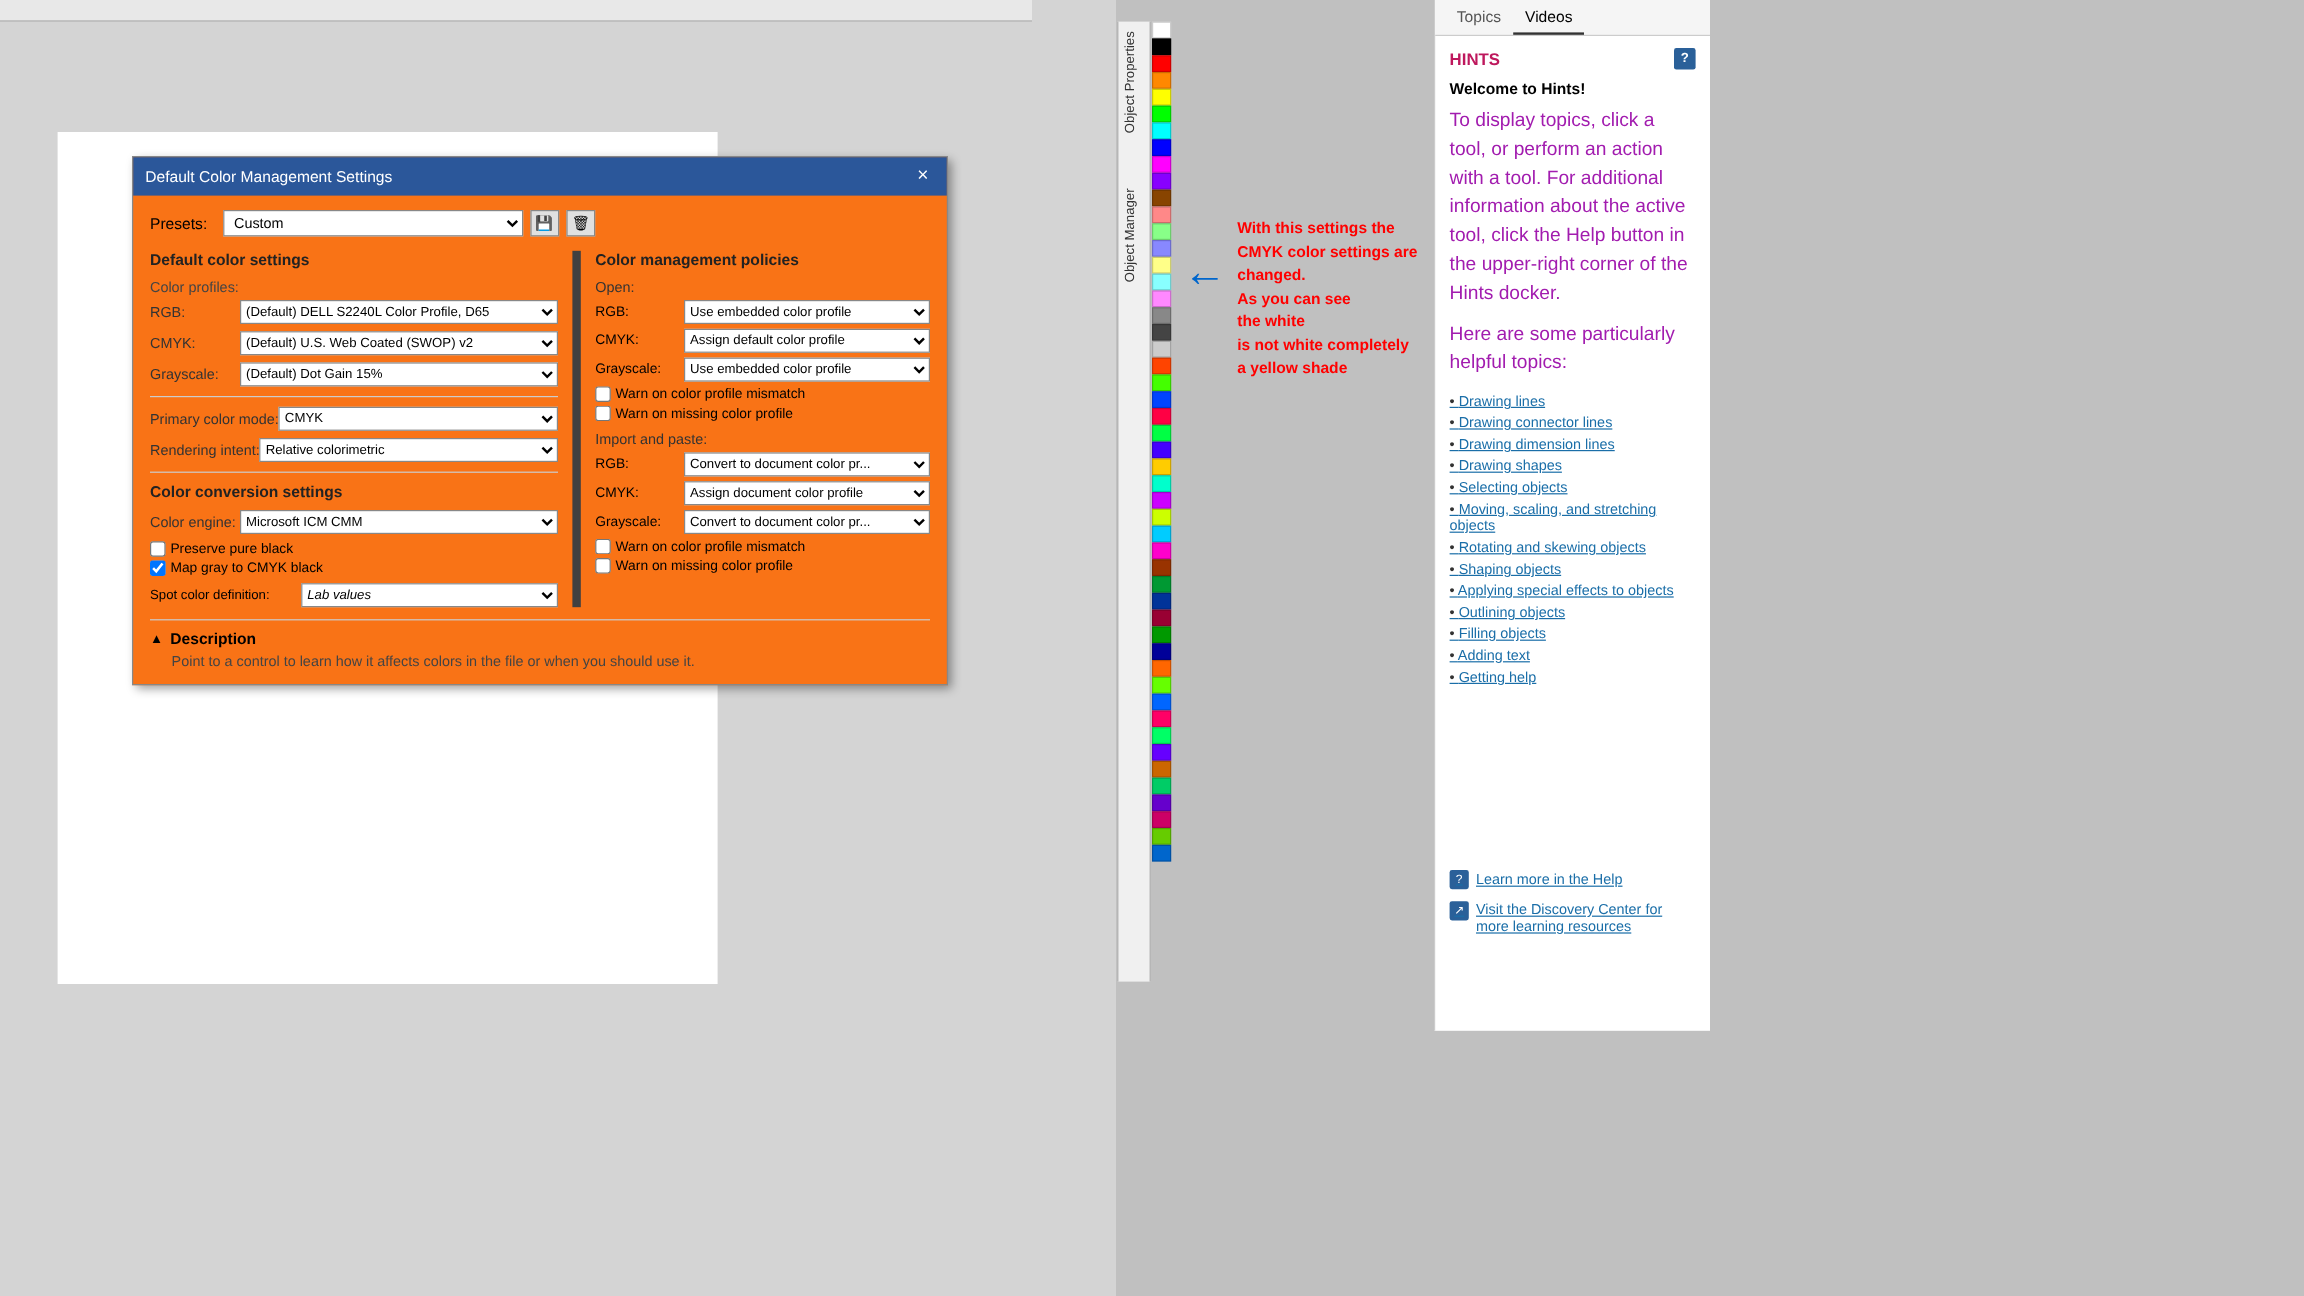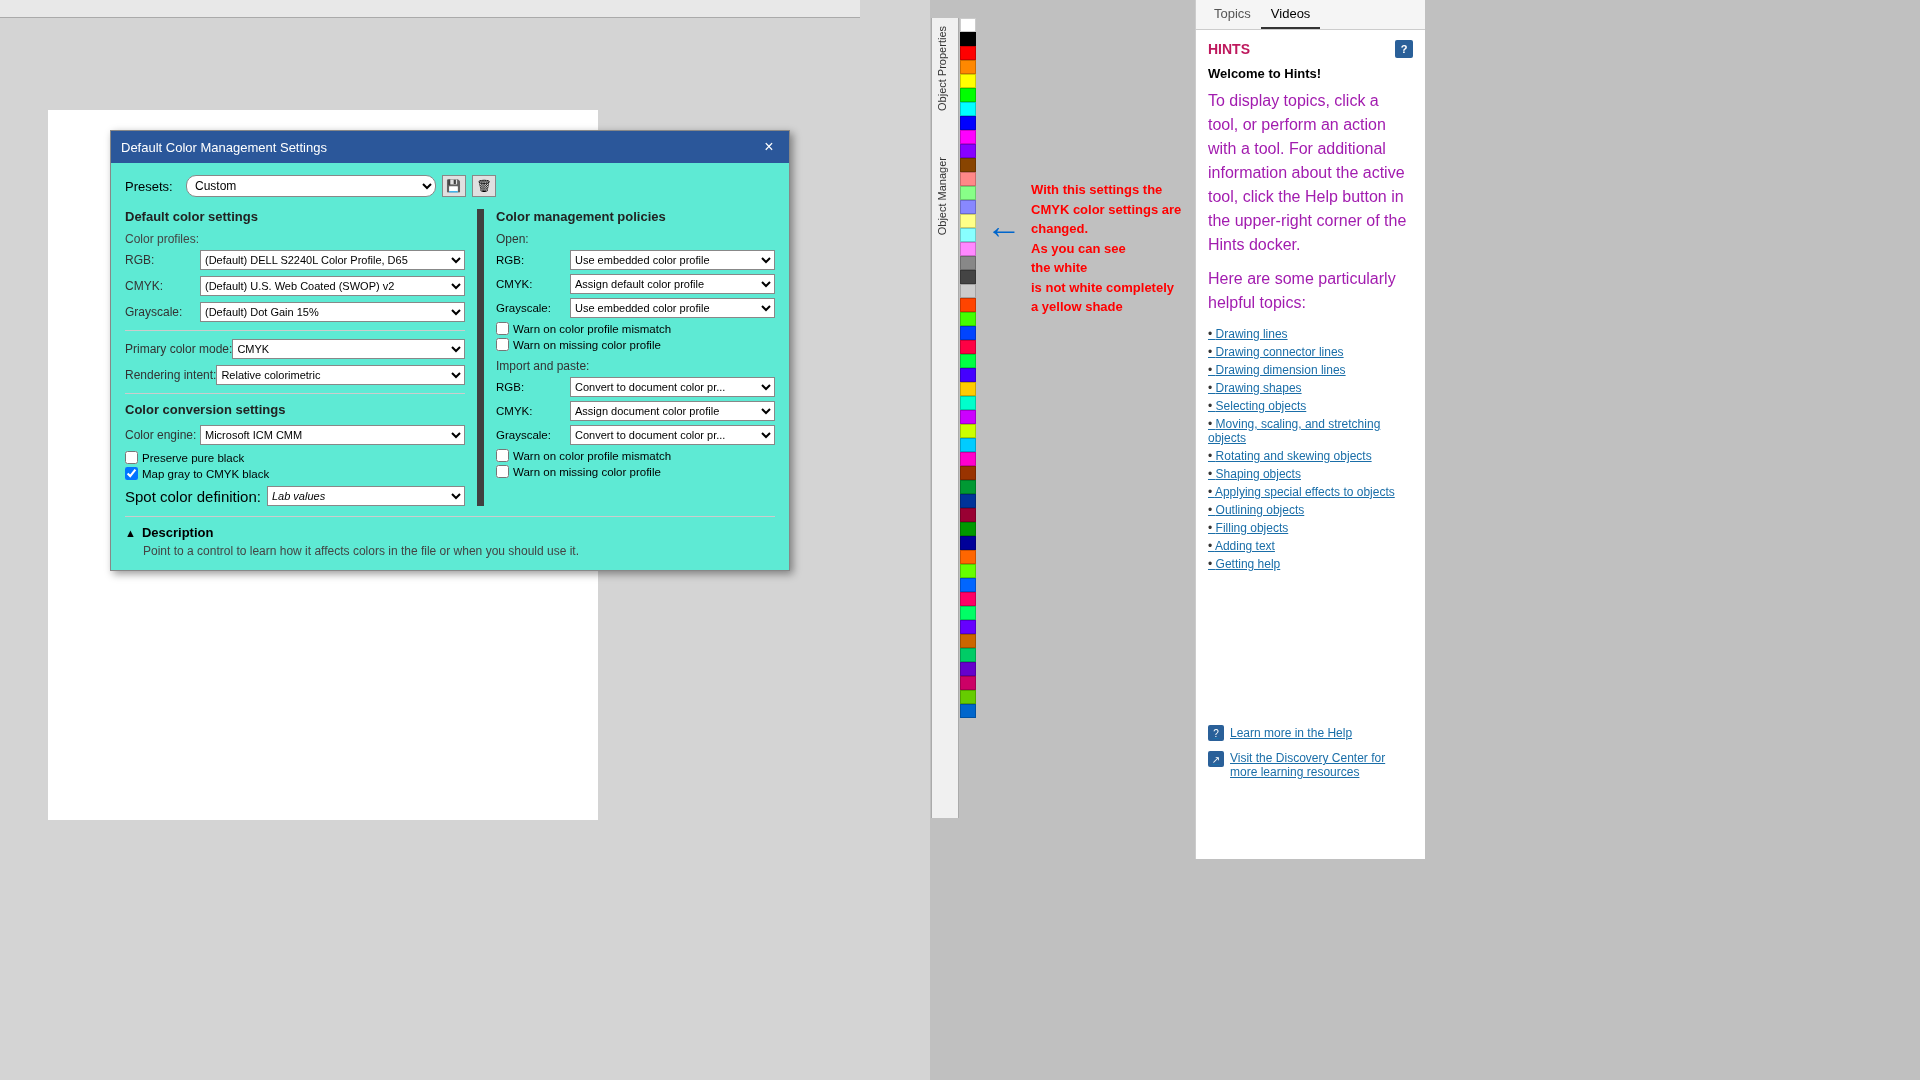--- a/index.html
+++ b/index.html
@@ -222,21 +222,21 @@
       top: 100px; left: 100px;
       width: 695px;
       height: 590px;
     }
 
     
     .dialog {
       position: absolute;
       top: 30px; left: 10px;
       width: 680px;
-      background: #5eead4;
+      background: #f97316;
       border: 1px solid #888;
       box-shadow: 3px 3px 8px rgba(0,0,0,0.4);
     }
 
     .dialog-titlebar {
       background: #2b579a;
       color: white;
       padding: 6px 10px;
       display: flex;
       justify-content: space-between;
@@ -277,21 +277,20 @@
       height: 22px;
       background: white;
       border: 1px solid #888;
       padding: 0 4px;
       font-size: 12px;
       cursor: pointer;
     }
 
     .presets-select {
       width: 250px;
-      border-radius: 10px;
     }
 
     .icon-btn {
       width: 24px;
       height: 22px;
       background: #e0e0e0;
       border: 1px solid #888;
       cursor: pointer;
       display: flex;
       align-items: center;
@@ -391,21 +390,21 @@
     }
 
     .spot-row {
       display: flex;
       align-items: center;
       gap: 6px;
       margin-top: 6px;
     }
 
     .spot-label {
-      font-size: 15px;
+      font-size: 11px;
       min-width: 120px;
     }
 
     .description-section {
       border-top: 1px solid #ccc;
       margin-top: 10px;
       padding-top: 8px;
     }
 
     .desc-header {

